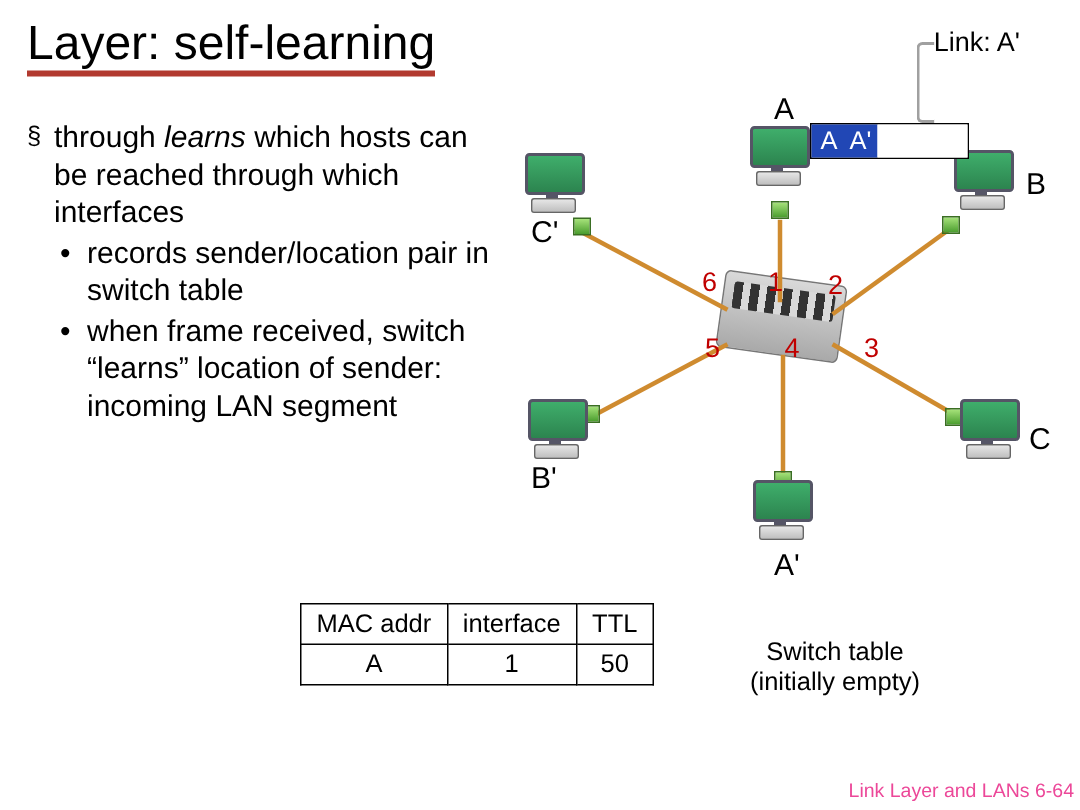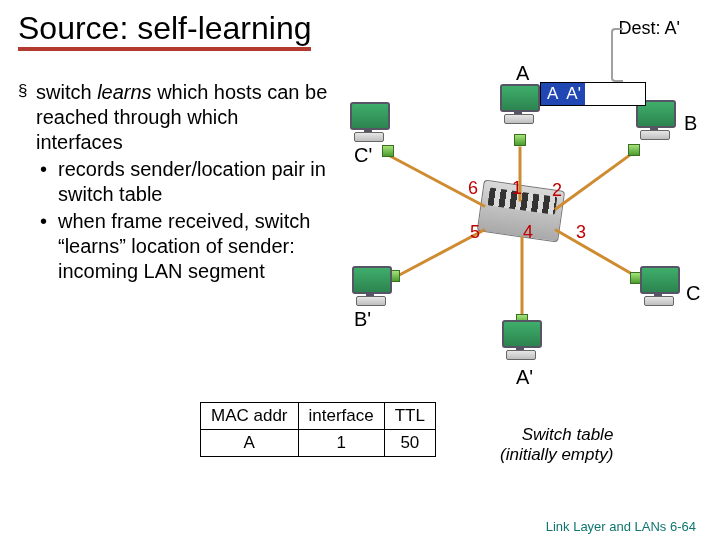--- a/index.html
+++ b/index.html
@@ -172,50 +172,49 @@
     text-align: center;
     font-weight: 400;
     margin-left: 33px;
   }
   .stable th { font-weight: 400; }
   .stablecap {
     position: absolute;
     left: 500px;
     top: 425px;
     font-size: 17px;
-    font-style: italic;
-    text-align: right;
+    text-align: center;
     line-height: 1.2;
   }
   .footer {
     position: absolute;
-    right: 24px;
+    right: 4px;
     bottom: 6px;
     font-size: 13px;
-    color: #0f766e;
+    color: #ec4899;
   }
   .hubport {
     position: absolute;
     width: 10px; height: 10px;
     background: linear-gradient(180deg,#a6e27a,#4a9d2e);
     border: 1px solid #3a6e23;
   }
 </style>
 </head>
 <body>
 
-<div class="title">Source: self-learning</div>
+<div class="title">Layer: self-learning</div>
 
 <div class="subtitle">
-  <div>Dest: A'</div>
+  <div>Link: A'</div>
 </div>
 
 <div class="bullets">
   <div class="l1">
-    <span>switch </span><span class="italic">learns</span><span> which hosts can be reached through which interfaces</span>
+    <span>through </span><span class="italic">learns</span><span> which hosts can be reached through which interfaces</span>
   </div>
   <div class="l2">records sender/location pair in switch table</div>
   <div class="l2">when frame received, switch “learns” location of sender: incoming LAN segment</div>
 </div>
 
 <div class="diagram">
 
   <div class="switchbox"></div>
 
   <div class="link" style="left:190px; top:130px; width:55px; transform:rotate(-90deg);"></div>

